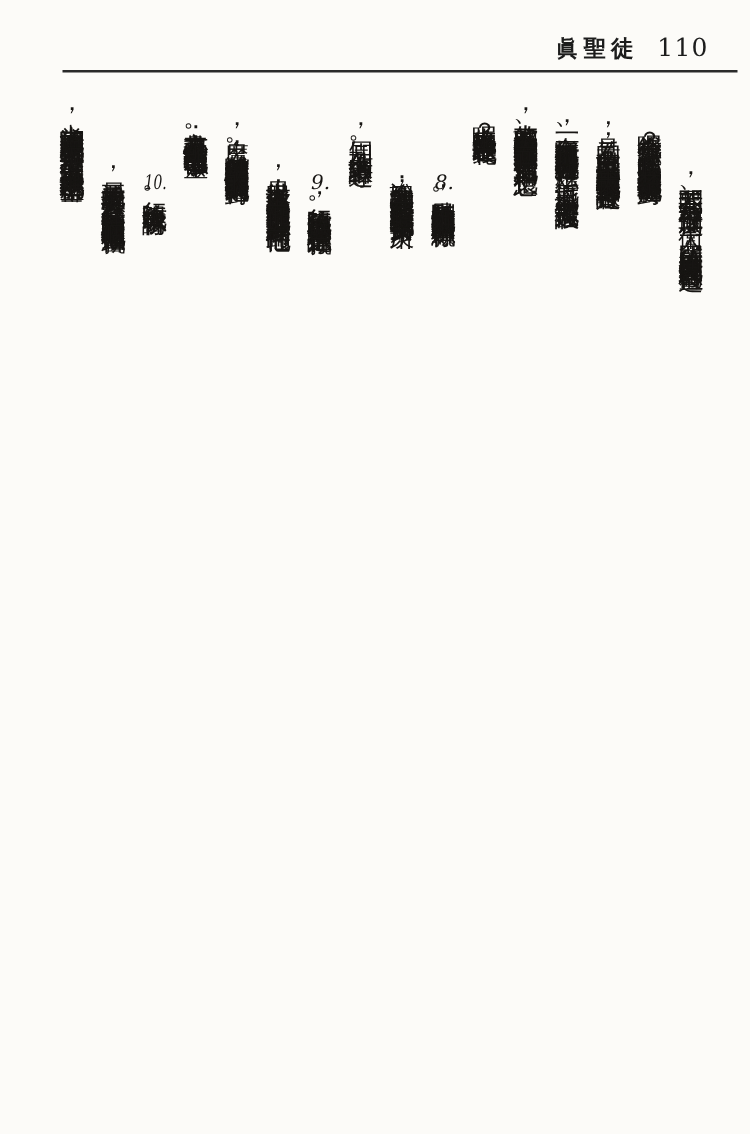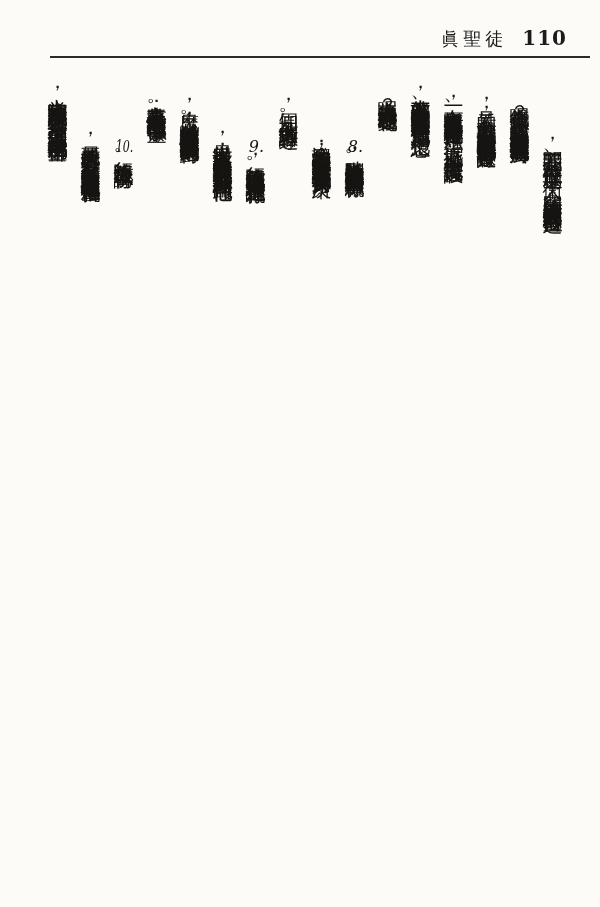--- a/index.html
+++ b/index.html
@@ -10,22 +10,22 @@
     overflow:hidden;
   }
   .page { position:absolute; inset:0; background:#fcfbf8; }
 
   
   .hdr {
     position:absolute; top:26px; right:33px;
     display:flex; align-items:baseline; gap:15px;
     color:#1c1c1c;
   }
-  .book-title { font-size:18px; font-weight:normal; letter-spacing:4px; }
-  .page-number { font-size:20px; font-weight:bold; letter-spacing:1px; }
+  .book-title { font-size:18px; font-weight:bold; letter-spacing:4px; }
+  .page-number { font-size:20px; font-weight:normal; letter-spacing:1px; }
   .hdr-rule {
     position:absolute; top:56px; left:50px; right:10px;
     height:2px; background:#2a2a2a;
   }
 
   
   .text-area {
     position:absolute; top:97px; right:35px; height:795px;
     display:flex; flex-direction:row-reverse; gap:9px;
     justify-content:flex-start;

